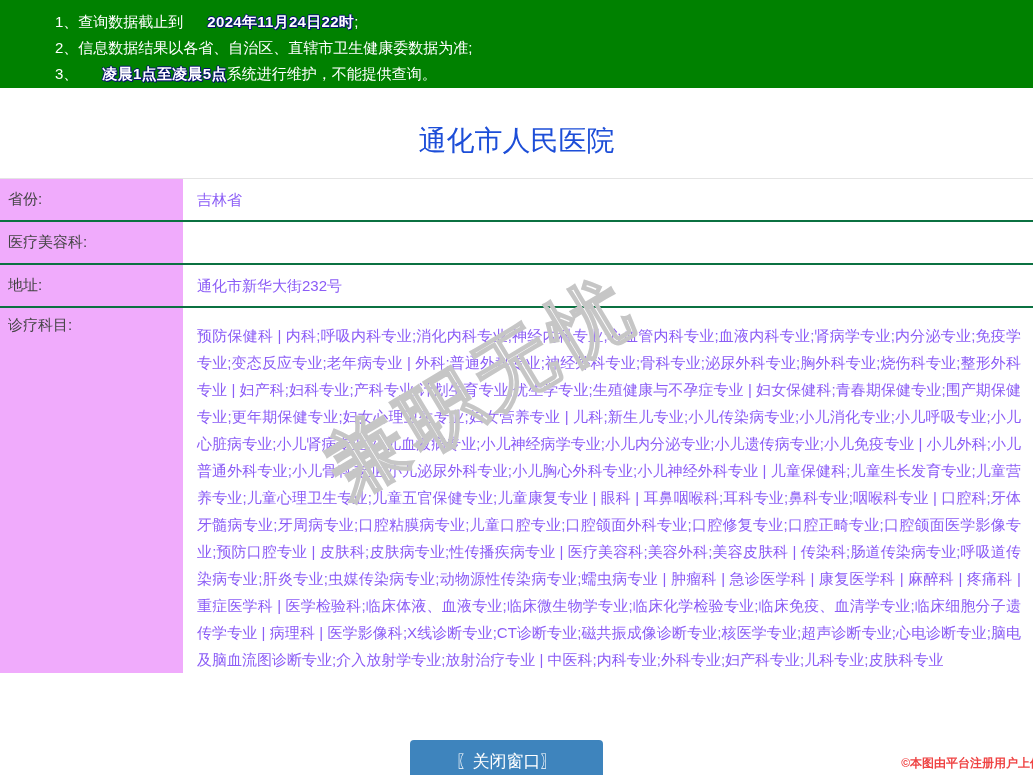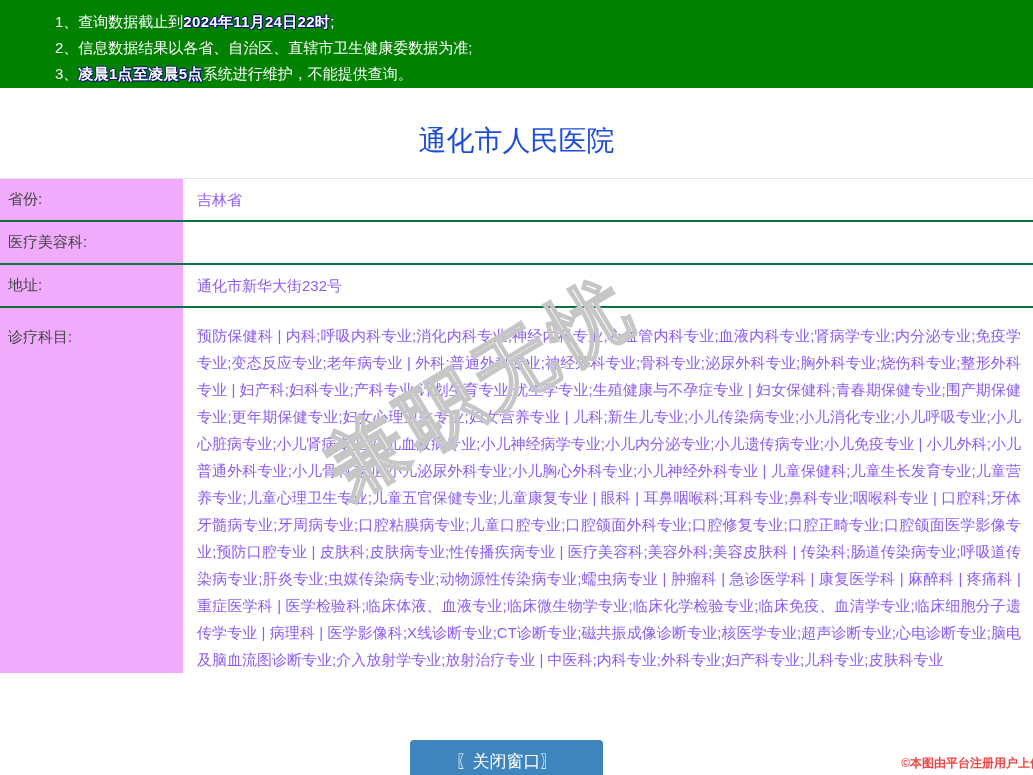--- a/index.html
+++ b/index.html
@@ -10,35 +10,36 @@
   }
   
   .banner {
     width:100%; height:88px; background:#008100; color:#fff;
     padding:9px 10px 0 55px; font-size:15px; line-height:26px;
   }
   .notice-line { white-space:nowrap; }
   .hl {
     font-weight:700; color:#fff; letter-spacing:.3px;
     text-shadow:1px 0 #0a1172, 0 1px #0a1172, -1px 0 #0a1172, 0 -1px #0a1172, 1px 1px #0a1172;
+    margin-left:24px;
   }
   
   .title {
     text-align:center; font-size:28px; font-weight:400; color:#1d4ed8;
     padding:34px 0 28px; height:90px;
   }
   
   .table { width:100%; border-top:1px solid #e4e4e4; position:relative; z-index:2; }
   .trow { display:flex; border-bottom:2px solid #0b7141; min-height:43px; }
   .trow.last { border-bottom:none; }
   .tlabel {
     width:183px; background:#f0abfc; color:#444; font-size:15px;
     padding:0 8px; display:flex; align-items:center; flex-shrink:0;
   }
-  .trow.tall .tlabel { align-items:flex-start; padding-top:20px; }
+  .trow.tall .tlabel { align-items:flex-start; padding-top:8px; }
   .tvalue {
     flex:1; font-size:15px; color:#8b5cf6; padding:0 12px 0 14px;
     display:flex; align-items:center; line-height:27px;
   }
   .trow.tall .tvalue {
     display:block; padding-top:14px; text-align:justify;
   }
   
   .watermark {
     position:absolute; left:250px; top:335px; width:460px; height:100px;

